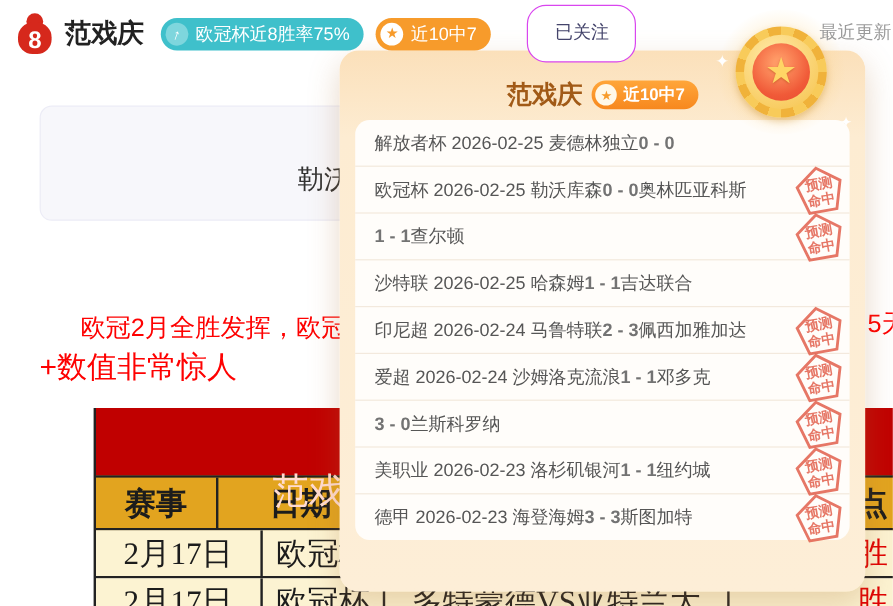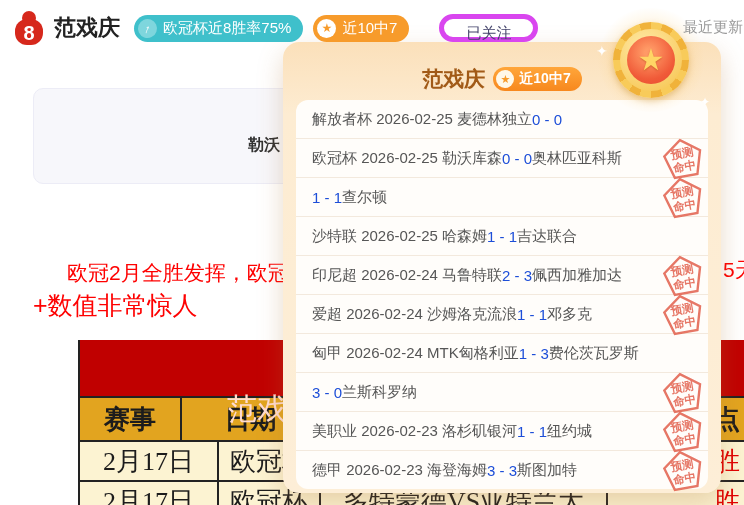--- a/index.html
+++ b/index.html
@@ -14,27 +14,27 @@
   .logo{width:30px;height:36px;flex:0 0 auto;}
   .uname{font-size:22px;font-weight:bold;color:#222;margin-right:4px;}
   .badge{height:27px;border-radius:14px;display:flex;align-items:center;gap:6px;
     padding:0 12px 0 4px;color:#fff;font-size:15px;white-space:nowrap;}
   .badge.teal{background:#3fc0cb;}
   .badge.orange{background:#f79b2b;}
   .badge .bicon{width:19px;height:19px;border-radius:50%;display:flex;align-items:center;
     justify-content:center;font-size:12px;line-height:1;}
   .badge.teal .bicon{background:#7ed6dd;color:#fff;transform:rotate(20deg);font-weight:bold;}
   .badge.orange .bicon{background:#fff;color:#f79b2b;}
-  .followbtn{margin-left:20px;height:28px;padding:0 22px;border:5px solid #d946ef;border-radius:16px;
+  .followbtn{margin-left:20px;height:48px;padding:0 22px;border:1px solid #d946ef;border-radius:16px;
     background:#fff;color:#44446b;font-size:15px;line-height:28px;cursor:pointer;}
   .updatelbl{position:absolute;left:683px;top:18px;font-size:15px;color:#9a9a9a;white-space:nowrap;}
   
   .graybox{position:absolute;left:33px;top:88px;width:640px;height:94px;background:#f7f7fb;
     border:1px solid #ececf6;border-radius:10px;z-index:1;}
-  .graybox .frag{position:absolute;left:214px;top:46px;font-size:16px;font-weight:bold;color:#333;}
+  .graybox .frag{position:absolute;left:214px;top:46px;font-size:22px;font-weight:normal;color:#333;}
   .promo1{position:absolute;left:67px;top:259px;font-size:21px;z-index:2;white-space:nowrap;}
   .promo1r{position:absolute;left:723px;top:256px;font-size:21px;z-index:2;white-space:nowrap;}
   .promo2{position:absolute;left:33px;top:289px;font-size:25px;z-index:2;white-space:nowrap;}
   
   .btable{position:absolute;left:78px;top:340px;width:666px;z-index:2;
     font-family:"Liberation Serif","DejaVu Serif",serif;color:#1c1c1c;border-left:2px solid #222;}
   .trow{display:flex;}
   .ttitle{height:56px;background:#c00000;position:relative;}
   .ttitle span{position:absolute;left:147px;top:10px;font-size:30px;color:#ffdcd2;margin-top:39px;}
   .thead{height:42px;background:#e2a41f;font-weight:bold;font-size:26px;
@@ -51,21 +51,21 @@
   .phead{display:flex;align-items:center;justify-content:center;gap:8px;padding-top:16px;height:42px;}
   .pname{font-size:21px;font-weight:bold;color:#a15a17;}
   .pbadge{height:24px;border-radius:13px;background:linear-gradient(180deg,#ffa63a,#f7881e);
     display:flex;align-items:center;gap:5px;padding:0 11px 0 3px;color:#fff;font-size:14px;font-weight:bold;}
   .pbadge .bicon{width:18px;height:18px;border-radius:50%;background:#fff8e8;color:#f79b2b;
     display:flex;align-items:center;justify-content:center;font-size:11px;}
   .plist{margin:0 13px;background:#fffdfa;border-radius:12px;overflow:visible;}
   .prow{position:relative;height:38px;display:flex;align-items:center;padding-left:16px;
     font-size:15px;color:#565656;border-bottom:1px solid #f3e9dd;white-space:nowrap;text-align:right;}
   .prow:last-child{border-bottom:none;}
-  .r-score{color:#1d4ed8;font-weight:normal;}
+  .r-score{color:#737373;font-weight:bold;}
   .stamp{position:absolute;right:4px;top:-2px;width:42px;height:42px;transform:rotate(-10deg);opacity:.85;}
   
   .medal{position:absolute;left:613px;top:22px;width:76px;height:76px;z-index:12;}
   .medal .glow{position:absolute;left:-18px;top:-14px;width:112px;height:104px;border-radius:50%;
     background:radial-gradient(circle,rgba(255,205,110,.55) 0%,rgba(255,205,110,0) 70%);}
   .medal .burst{position:absolute;left:0;top:0;width:76px;height:76px;border-radius:50%;
     background:repeating-conic-gradient(#f8cb5a 0deg 18deg,#f0b23a 18deg 36deg);
     box-shadow:0 3px 6px rgba(200,140,40,.4);}
   .medal .ring{position:absolute;left:7px;top:7px;width:62px;height:62px;border-radius:50%;
     background:radial-gradient(circle at 40% 30%,#ffeaa8,#f6c24a);}
@@ -192,26 +192,20 @@
     <span class="r-pre">爱超 2026-02-24 沙姆洛克流浪</span>
         <span class="r-score">1 - 1</span>
         <span class="r-away">邓多克</span>
     <svg class="stamp" viewBox="0 0 44 44">
       <polygon points="22,3 41,17 34,41 10,41 3,17" fill="none" stroke="#e2604d" stroke-width="2.5"></polygon>
       <text class="stamp-line1" x="22" y="21" font-size="12" font-weight="bold" fill="#e2604d" text-anchor="middle">预测</text>
       <text class="stamp-line2" x="22" y="35" font-size="12" font-weight="bold" fill="#e2604d" text-anchor="middle">命中</text>
     </svg>
   </div>
 
-  <div class="prow">
-    <span class="r-pre">匈甲 2026-02-24 MTK匈格利亚</span>
-        <span class="r-score">1 - 3</span>
-        <span class="r-away">费伦茨瓦罗斯</span>
-
-  </div>
 
   <div class="prow">
         <span class="r-score">3 - 0</span>
         <span class="r-away">兰斯科罗纳</span>
     <svg class="stamp" viewBox="0 0 44 44">
       <polygon points="22,3 41,17 34,41 10,41 3,17" fill="none" stroke="#e2604d" stroke-width="2.5"></polygon>
       <text class="stamp-line1" x="22" y="21" font-size="12" font-weight="bold" fill="#e2604d" text-anchor="middle">预测</text>
       <text class="stamp-line2" x="22" y="35" font-size="12" font-weight="bold" fill="#e2604d" text-anchor="middle">命中</text>
     </svg>
   </div>

